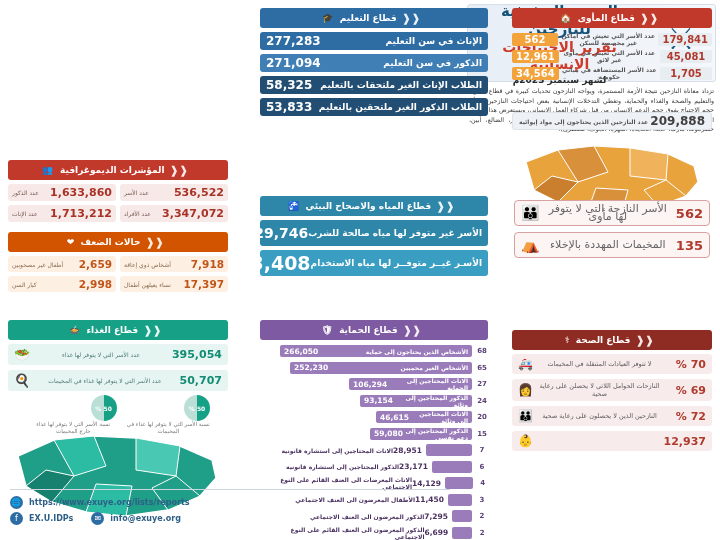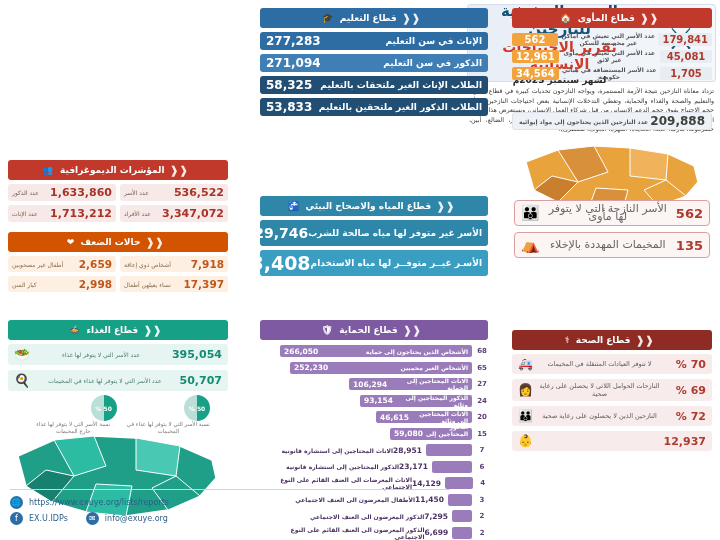--- a/index.html
+++ b/index.html
@@ -150,21 +150,21 @@
   .don span { position:absolute; inset:0; display:flex; align-items:center; justify-content:center; font-size:6px; color:#fff; font-weight:bold;}
   #donutWrap .cap { font-size:5.5px; color:#777; text-align:center; line-height:7px;}
 
   
   #mapBot { left:8px; top:420px; width:220px; height:105px; }
 
   
   #footer { left:0; top:492px; width:460px; height:48px; padding:4px 10px; }
   .fline { display:flex; align-items:center; gap:6px; margin-bottom:3px; direction:ltr;}
   .fline .ci { width:13px; height:13px; border-radius:50%; background:#2e6da4; color:#fff; font-size:8px; display:flex; align-items:center; justify-content:center;}
-  .fline .ft { font-size:8px; color:#2e5f86; font-weight:normal;}
+  .fline .ft { font-size:8px; color:#2e5f86; font-weight:bold;}
   .fline2 { display:flex; gap:18px; direction:ltr; }
   .sep { position:absolute; left:10px; top:489px; width:440px; height:1px; background:#cdd6de; }
 </style>
 </head>
 <body>
 
 <div class="root">
 
   <div class="abs" id="banner">
     <div class="logo">
@@ -332,21 +332,21 @@
     </div>
     <div class="pr">
       <span class="pct">20</span>
       <span class="bar" style="width:96px;">
         <span class="bl">الاناث المحتاجين إلى وثائق</span>
         <span class="bn">46,615</span>
       </span>
     </div>
     <div class="pr">
       <span class="pct">15</span>
-      <span class="bar" style="width:82px;">
+      <span class="bar" style="width:102px;">
         <span class="bl">الذكور المحتاجين إلى دعم نفسي</span>
         <span class="bn">59,080</span>
       </span>
     </div>
     <div class="pr">
       <span class="pct">7</span>
       <span class="bar" style="width:46px;">
           <span class="bl"></span>
         </span>
       <span class="bv">28,951</span>

